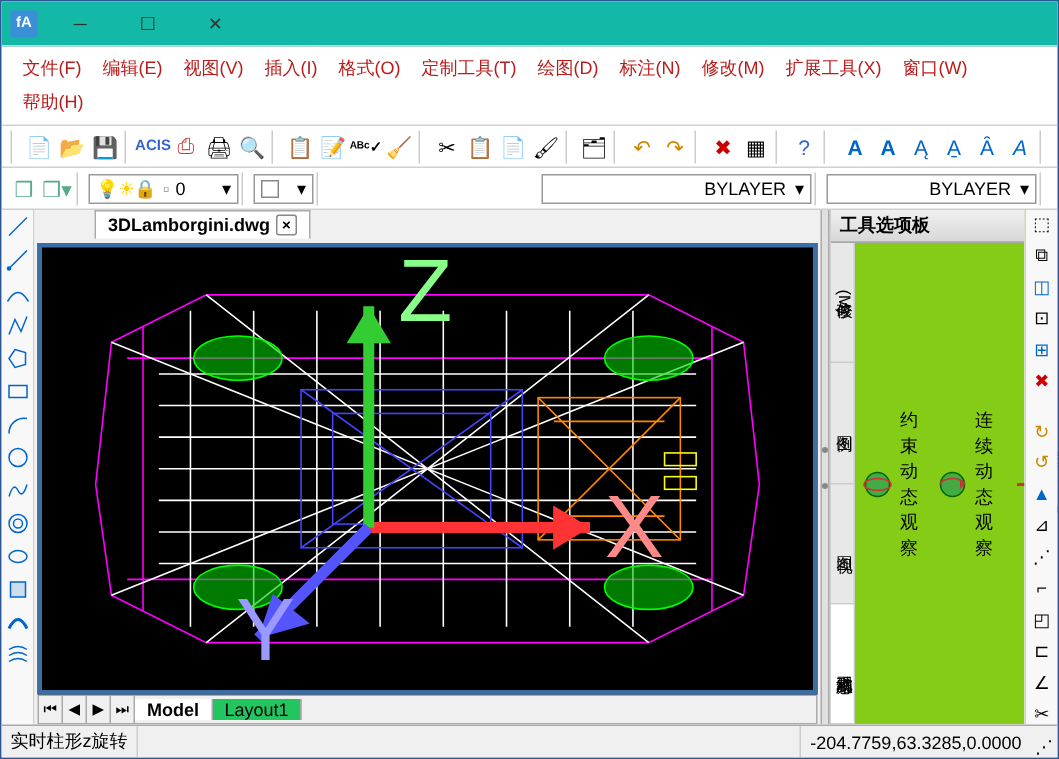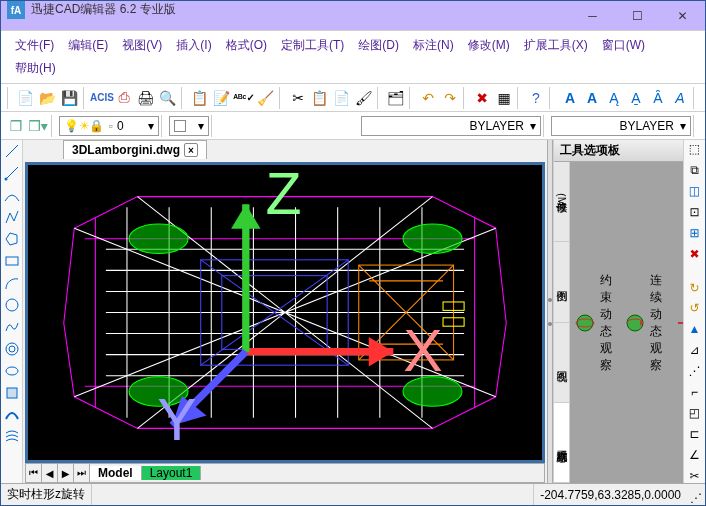--- a/index.html
+++ b/index.html
@@ -1,65 +1,64 @@
 <!DOCTYPE html>
 <html><head>
 <meta charset="utf-8">
 <style>
 *{box-sizing:border-box;margin:0;padding:0;font-family:"Microsoft YaHei","SimSun",sans-serif;font-size:12px;user-select:none}
 body{width:706px;height:506px;background:#fff;border:1px solid #2b5797;display:flex;flex-direction:column;overflow:hidden}
-.titlebar{height:30px;background:#c4b5fd;display:flex;padding-left:6px;border-bottom:1px solid #d0d0d0}
+.titlebar{height:30px;background:#14b8a6;display:flex;align-items:center;padding-left:6px;border-bottom:1px solid #d0d0d0}
 .titlebar .logo{width:18px;height:18px;background:#3a8fd6;display:flex;align-items:center;justify-content:center;color:#fff;font-weight:bold;font-size:10px;margin-right:6px}
 .titlebar .title{flex:1;color:#333}
 .titlebar .winbtns{display:flex}
 .titlebar .winbtns div{width:45px;height:30px;display:flex;align-items:center;justify-content:center;color:#333}
 .menubar{padding:4px 8px;display:flex;flex-wrap:wrap;gap:2px;border-bottom:1px solid #d0d0d0}
-.menubar span{padding:2px 6px;color:#4c1d95}
+.menubar span{padding:2px 6px;color:#b91c1c}
 .toolbar{display:flex;align-items:center;padding:2px 4px;border-bottom:1px solid #d0d0d0;gap:0;min-height:28px}
 .tb-btn{width:22px;height:22px;display:flex;align-items:center;justify-content:center;border:1px solid transparent;font-size:14px}
 .tb-sep{width:6px;height:22px;border-left:1px solid #ccc;margin:0 2px}
 .tb-combo{height:20px;border:1px solid #999;background:#fff;display:flex;align-items:center;padding:0 4px;font-size:11px}
 .workarea{flex:1;display:flex;overflow:hidden}
 .left-tools{width:22px;background:#f8f8f8;border-right:1px solid #d0d0d0;display:flex;flex-direction:column;align-items:center;padding-top:2px;gap:4px}
 .left-tools div{width:18px;height:18px;display:flex;align-items:center;justify-content:center}
 .center{flex:1;display:flex;flex-direction:column;background:#f0f0f0}
 .doc-tab{height:22px;display:flex;align-items:flex-start;padding-left:40px}
 .doc-tab .tab{background:#fff;border:1px solid #aaa;border-bottom:none;padding:2px 8px;font-weight:bold;display:flex;align-items:center;gap:4px}
 .canvas-wrap{flex:1;border:3px solid #3a6ea5;margin:0 2px;background:#000;position:relative;overflow:hidden}
 .canvas-wrap svg{width:100%;height:100%}
 .ucs{position:absolute;left:10px;bottom:10px;width:60px;height:60px}
 .layout-tabs{height:20px;display:flex;align-items:center;background:#f0f0f0;margin:0 2px;border:1px solid #aaa;font-family:"Times New Roman",serif}
 .layout-tabs .arrows{display:flex}
 .layout-tabs .arrows div{width:16px;height:18px;border-right:1px solid #aaa;display:flex;align-items:center;justify-content:center;font-size:10px}
 .layout-tabs .tab{padding:0 8px;border-right:1px solid #aaa;font-weight:bold;background:#fff}
 .layout-tabs .tab.inactive{background:#22c55e;font-weight:normal}
 .splitter{width:6px;background:#e0e0e0;border-left:1px solid #aaa;border-right:1px solid #aaa;display:flex;flex-direction:column;align-items:center;justify-content:center;gap:20px}
 .splitter div{width:4px;height:4px;background:#888;border-radius:50%}
-.right-panel{width:130px;background:#a3a3a3;border-left:1px solid #d0d0d0;display:flex;flex-direction:column}
+.right-panel{width:130px;background:#84cc16;border-left:1px solid #d0d0d0;display:flex;flex-direction:column}
 .right-panel .hdr{height:22px;background:linear-gradient(#f0f0f0,#d8d8d8);border-bottom:1px solid #aaa;display:flex;align-items:center;padding-left:6px;font-weight:bold}
 .right-panel .body{flex:1;display:flex}
 .right-panel .vtabs{width:18px;background:#e8e8e8;border-right:1px solid #ccc;display:flex;flex-direction:column}
 .right-panel .vtabs div{flex:1;writing-mode:vertical-rl;text-align:center;padding:4px 0;border-bottom:1px solid #ccc;font-size:11px}
 .right-panel .items{flex:1;padding:4px 2px;display:flex;gap:6px}
 .orbit-item{display:flex;align-items:center;gap:4px;padding:4px 2px}
 .orbit-item.sel{border:2px solid #e03030;background:linear-gradient(to right,#fff5cc,#ffd040)}
 .orbit-icon{width:24px;height:24px;display:flex;align-items:center;justify-content:center}
 .far-right{width:22px;background:#f8f8f8;border-left:1px solid #d0d0d0;display:flex;flex-direction:column;align-items:center;padding-top:2px;gap:6px}
 .far-right div{width:18px;height:18px;display:flex;align-items:center;justify-content:center}
 .statusbar{height:22px;background:#f0f0f0;border-top:1px solid #aaa;display:flex;align-items:flex-end}
 .statusbar .sl{padding:0 6px;border-right:1px solid #ccc;height:100%;display:flex;align-items:center}
 .statusbar .sr{margin-left:auto;padding:0 6px;border-left:1px solid #ccc;height:100%;display:flex;align-items:center}
 .bluetxt{color:#0066cc}
 </style>
 </head>
 <body>
 
 <div class="titlebar">
   <div class="logo">fA</div>
-  <div class="title">迅捷CAD编辑器 6.2 专业版</div>
   <div class="winbtns">
     <div>─</div>
     <div>☐</div>
     <div>✕</div>
   </div>
 </div>
 
 <div class="menubar">
   <span>文件(F)</span>
   <span>编辑(E)</span>

